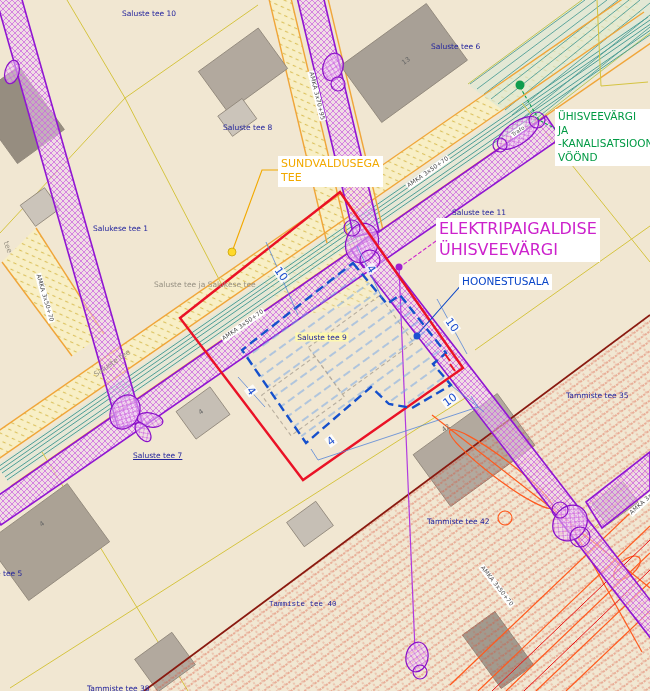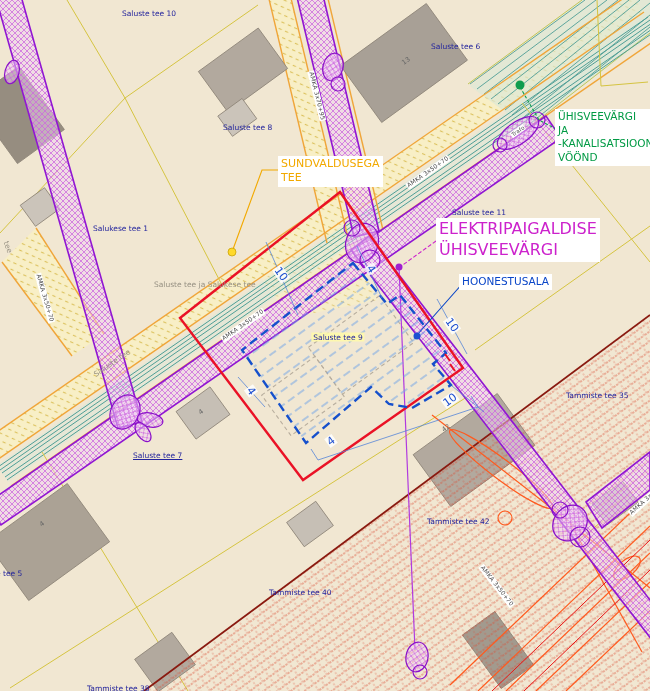--- a/index.html
+++ b/index.html
@@ -13,21 +13,21 @@
         padding:0 1px;line-height:1.1;z-index:6;letter-spacing:.2px;}
   .dim{position:absolute;white-space:nowrap;font-size:11px;color:#1e4fd0;z-index:7;
        background:rgba(255,255,255,.85);padding:0 1px;line-height:1;}
   .callout{position:absolute;background:#fff;padding:1px 3px;line-height:1.3;z-index:8;}
   .callout div{white-space:nowrap;}
   .co-orange{color:#f2a900;font-size:11px;}
   .co-green{color:#009a44;font-size:10.5px;}
   .co-magenta{color:#cc22cc;font-size:16px;}
   .co-blue{color:#0a46c8;font-size:10.5px;}
   .bnum{position:absolute;white-space:nowrap;font-size:6.5px;color:#666;z-index:5;}
-  .hl{background:rgba(255,249,170,.9);padding:0 2px;margin-left:16px;}
+  .hl{background:rgba(255,249,170,.9);padding:0 2px;}
 </style>
 </head>
 <body>
 
 <div id="map">
 <svg width="650" height="691" viewBox="0 0 650 691">
   <defs>
     <pattern id="roadHatch" width="7" height="7" patternUnits="userSpaceOnUse" patternTransform="rotate(24)">
       <rect width="7" height="7" fill="#f8efc6"></rect>
       <path d="M0,3.5 H3.4" stroke="#dcc25e" stroke-width="1.1"></path>
@@ -235,21 +235,21 @@
 <div class="lbl" style="left:122px;top:9px;">Saluste tee 10</div>
 <div class="lbl" style="left:431px;top:42px;">Saluste tee 6</div>
 <div class="lbl" style="left:223px;top:123px;">Saluste tee 8</div>
 <div class="lbl" style="left:93px;top:224px;">Salukese tee 1</div>
 <div class="lbl" style="left:452px;top:208px;">Saluste tee 11</div>
 <div class="lbl ctr hl" style="left:322px;top:337px;">Saluste tee 9</div>
 <div class="lbl" style="left:133px;top:451px;text-decoration:underline;">Saluste tee 7</div>
 <div class="lbl" style="left:-27px;top:569px;">Saluste tee 5</div>
 <div class="lbl" style="left:566px;top:391px;">Tammiste tee 35</div>
 <div class="lbl" style="left:427px;top:517px;text-align:center;">Tammiste tee 42</div>
-<div class="lbl" style="left:269px;top:588px;">Tammiste tee 40</div>
+<div class="lbl" style="left:269px;top:600px;font-family:Liberation Mono, monospace;">Tammiste tee 40</div>
 <div class="lbl" style="left:87px;top:684px;">Tammiste tee 38</div>
 <div class="lbl" style="left:620px;top:0px;padding-left:31px;">Lüst</div>
 
 <div class="roadname" style="left:154px;top:280px;">Saluste tee ja Salukese tee</div>
 <div class="roadname" style="left:112px;top:363px;transform:translate(-50%,-50%) rotate(-34deg);">Saluste tee</div>
 <div class="roadname" style="left:8px;top:247px;transform:translate(-50%,-50%) rotate(70deg);">tee</div>
 
 <div class="amka" style="left:317px;top:96px;transform:translate(-50%,-50%) rotate(76deg);">AMKA 3x70+95</div>
 <div class="amka" style="left:428px;top:172px;transform:translate(-50%,-50%) rotate(-35deg);">AMKA 3x50+70</div>
 <div class="amka" style="left:243px;top:325px;transform:translate(-50%,-50%) rotate(-35deg);">AMKA 3x50+70</div>

